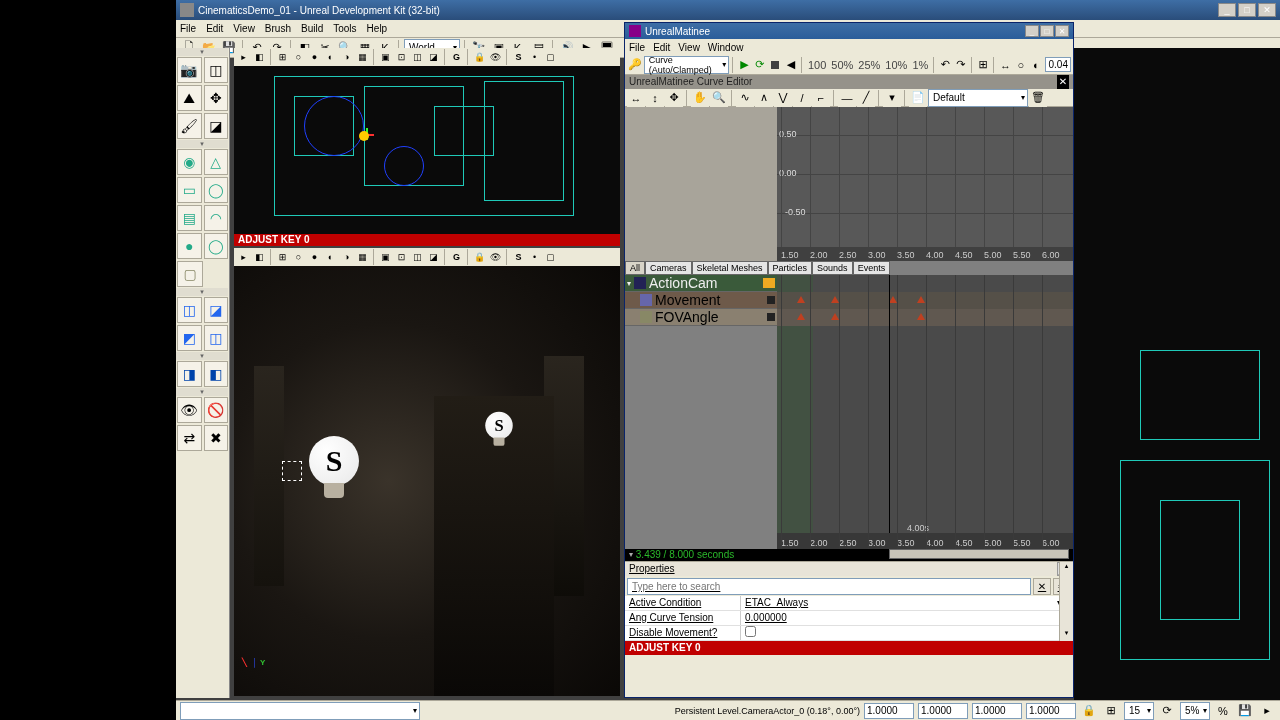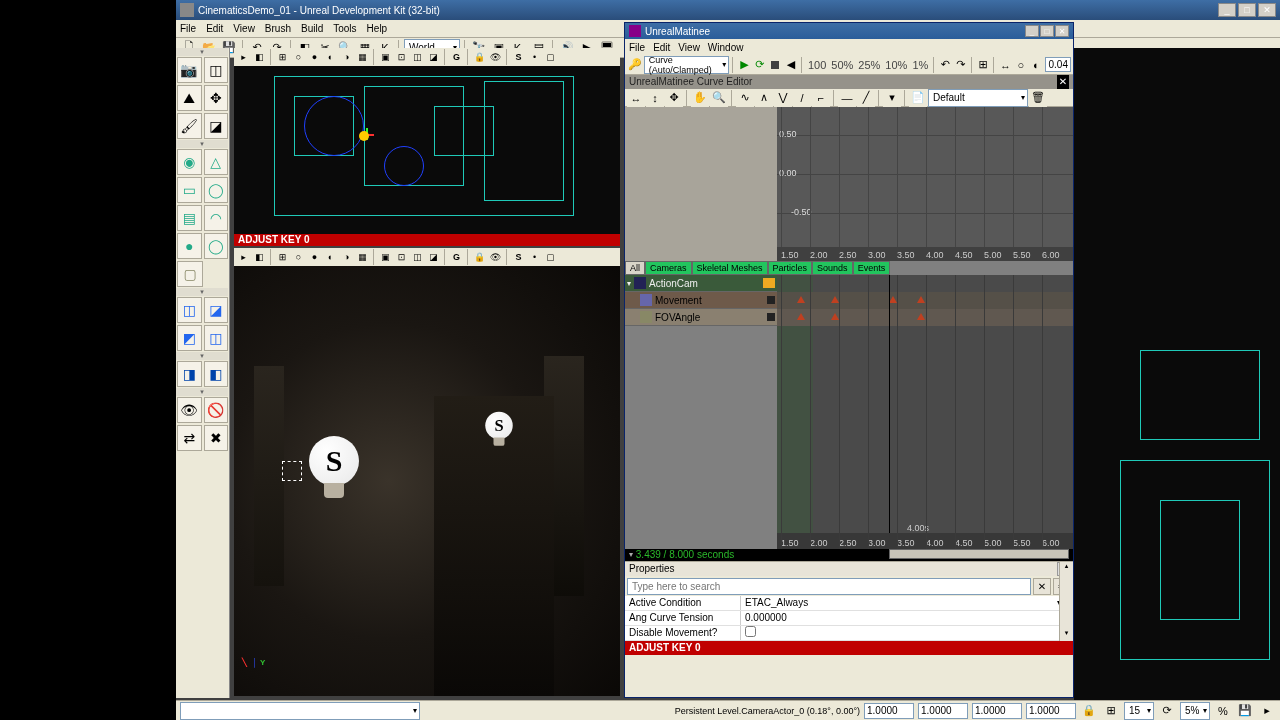--- a/index.html
+++ b/index.html
@@ -54,45 +54,45 @@
 .curve-area { height: 154px; display: flex; }
 .curve-left { width: 152px; background: #a8a49a; }
 .curve-right { flex: 1; background: #585858; position: relative; }
 .curve-grid { position: absolute; inset: 0; }
 .curve-grid .hl { position: absolute; left: 0; right: 0; border-top: 1px solid #444; }
 .curve-grid .vl { position: absolute; top: 0; bottom: 14px; border-left: 1px solid #444; }
 .curve-grid .lbl { position: absolute; color: #ddd; font-size: 9px; }
 .curve-ruler { position: absolute; bottom: 0; left: 0; right: 0; height: 14px; background: #404040; }
 
 .track-tabs { height: 14px; background: #808080; display: flex; gap: 0; }
-.track-tabs span { padding: 0 4px; background: #22c55e; border: 1px solid #666; cursor: pointer; font-size: 9px; line-height: 12px; }
+.track-tabs span { padding: 0 4px; background: #e5e5e5; border: 1px solid #666; cursor: pointer; font-size: 9px; line-height: 12px; }
 .track-tabs span.active { background: #d8d4c8; }
 .timeline-area { height: 274px; display: flex; background: #585858; position: relative; }
 .track-list { width: 152px; background: #808080; }
 .track-row { height: 17px; display: flex; align-items: center; padding: 0 2px; gap: 3px; border-bottom: 1px solid #666; }
 .track-row.group { background: #3a5a3a; color: #eee; }
 .track-row.movement { background: #6e5a4a; }
 .track-row.fov { background: #8a8070; }
 .track-icon { width: 12px; height: 12px; background: #225; }
-.track-name { flex: 1; font-size: 10px; }
+.track-name { flex: 1; font-size: 14px; }
 .track-end-icon { width: 12px; height: 10px; background: #eeaa22; }
 .timeline-right { flex: 1; position: relative; background: #4a4a4a; }
 .timeline-right .vl { position: absolute; top: 0; bottom: 0; border-left: 1px solid #3a3a3a; }
 .key-row { position: absolute; left: 0; right: 0; height: 17px; }
 .key-row.r1 { top: 17px; background: #555048; }
 .key-row.r2 { top: 34px; background: #605850; }
 .key-tri { position: absolute; top: 4px; width: 0; height: 0; border-left: 4px solid transparent; border-right: 4px solid transparent; border-bottom: 7px solid #c04020; }
 .playhead-green { position: absolute; top: 0; bottom: 0; width: 36px; background: rgba(58,90,58,0.45); }
 .playhead-marker { position: absolute; bottom: 16px; color: #ccc; font-size: 9px; }
 .playhead-line { position: absolute; top: 0; bottom: 0; border-left: 1px solid #000; }
 .time-ruler { position: absolute; bottom: 0; left: 0; right: 0; height: 16px; background: #383838; }
 .time-status { height: 12px; background: #000; color: #2ab82a; padding: 0 4px; line-height: 12px; display: flex; }
 .time-slider { width: 180px; height: 10px; background: #c8c4b8; margin-left: auto; border: 1px solid #666; }
 
-.props-panel { background: #ece9d8; border-top: 1px solid #aca899; }
+.props-panel { background: #ece9d8; border-top: 1px solid #aca899; text-decoration: underline; }
 .props-hdr { height: 14px; background: #e8e4d8; padding: 0 4px; display: flex; line-height: 14px; }
 .props-hdr .x { margin-left: auto; width: 12px; text-align: center; background: #ddd; border: 1px solid #999; cursor: pointer; }
 .props-search { height: 20px; padding: 2px; display: flex; gap: 2px; }
 .props-search input { flex: 1; border: 1px solid #7f9db9; padding: 0 4px; height: 17px; }
 .props-search .sbtn { width: 18px; height: 17px; background: #e8e4d8; border: 1px solid #aca899; display: flex; align-items: center; justify-content: center; cursor: pointer; }
 .props-grid { background: #fff; }
 .props-row { display: flex; height: 15px; border-bottom: 1px solid #e0e0e0; }
 .props-row .k { width: 116px; padding: 0 4px; border-right: 1px solid #ccc; line-height: 14px; }
 .props-row .v { flex: 1; padding: 0 4px; line-height: 14px; position: relative; }
 .props-row .v .dd::after { content: "▾"; position: absolute; right: 12px; font-size: 8px; }
@@ -386,21 +386,21 @@
   </div>
   <div class="curve-area">
     <div class="curve-left"></div>
     <div class="curve-right">
       <div class="curve-grid">
         <div class="hl" style="top:28px"></div>
           <div class="lbl" style="top:22px;left:2px">0.50</div>
         <div class="hl" style="top:67px"></div>
           <div class="lbl" style="top:61px;left:2px">0.00</div>
         <div class="hl" style="top:106px"></div>
-          <div class="lbl" style="top:100px;left:14px">-0.50</div>
+          <div class="lbl" style="top:100px;left:8px">-0.50</div>
         <div class="curve-ruler">
             <span class="lbl" style="position: absolute; bottom: 1px; color: rgb(204, 204, 204); font-size: 9px; left: 4px;">1.50</span>
             <span class="lbl" style="position: absolute; bottom: 1px; color: rgb(204, 204, 204); font-size: 9px; left: 33px;">2.00</span>
             <span class="lbl" style="position: absolute; bottom: 1px; color: rgb(204, 204, 204); font-size: 9px; left: 62px;">2.50</span>
             <span class="lbl" style="position: absolute; bottom: 1px; color: rgb(204, 204, 204); font-size: 9px; left: 91px;">3.00</span>
             <span class="lbl" style="position: absolute; bottom: 1px; color: rgb(204, 204, 204); font-size: 9px; left: 120px;">3.50</span>
             <span class="lbl" style="position: absolute; bottom: 1px; color: rgb(204, 204, 204); font-size: 9px; left: 149px;">4.00</span>
             <span class="lbl" style="position: absolute; bottom: 1px; color: rgb(204, 204, 204); font-size: 9px; left: 178px;">4.50</span>
             <span class="lbl" style="position: absolute; bottom: 1px; color: rgb(204, 204, 204); font-size: 9px; left: 207px;">5.00</span>
             <span class="lbl" style="position: absolute; bottom: 1px; color: rgb(204, 204, 204); font-size: 9px; left: 236px;">5.50</span>

